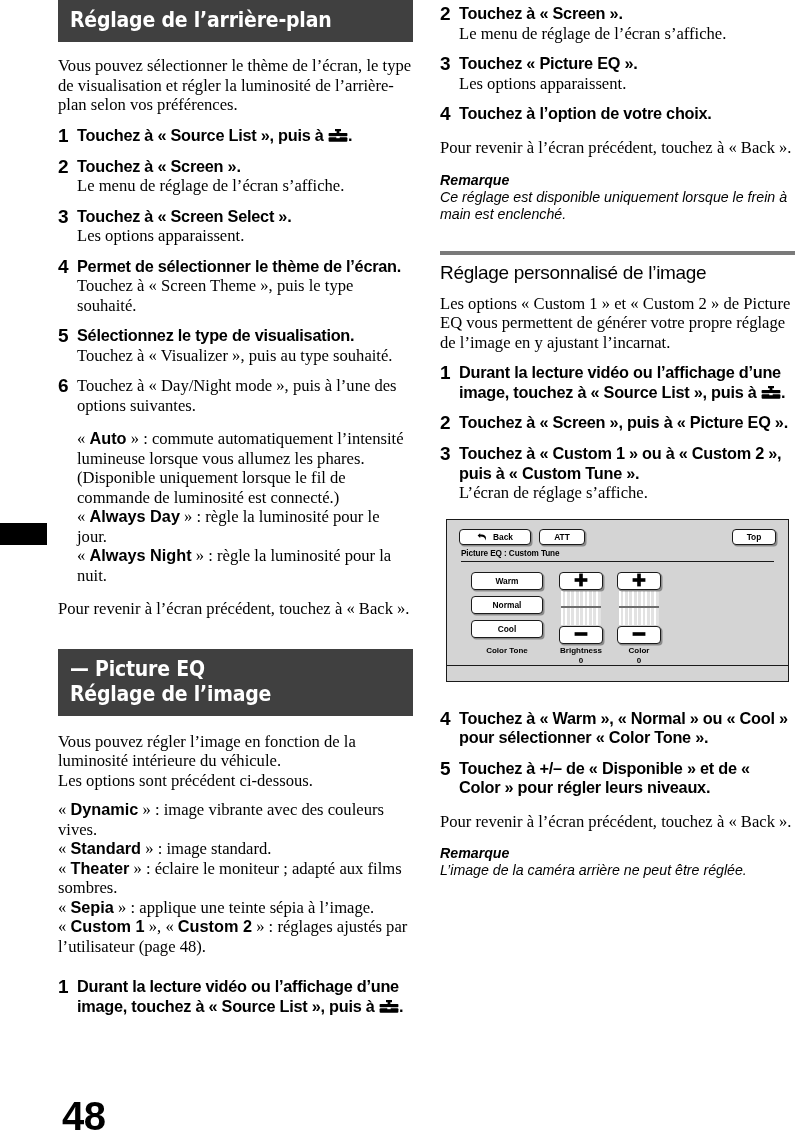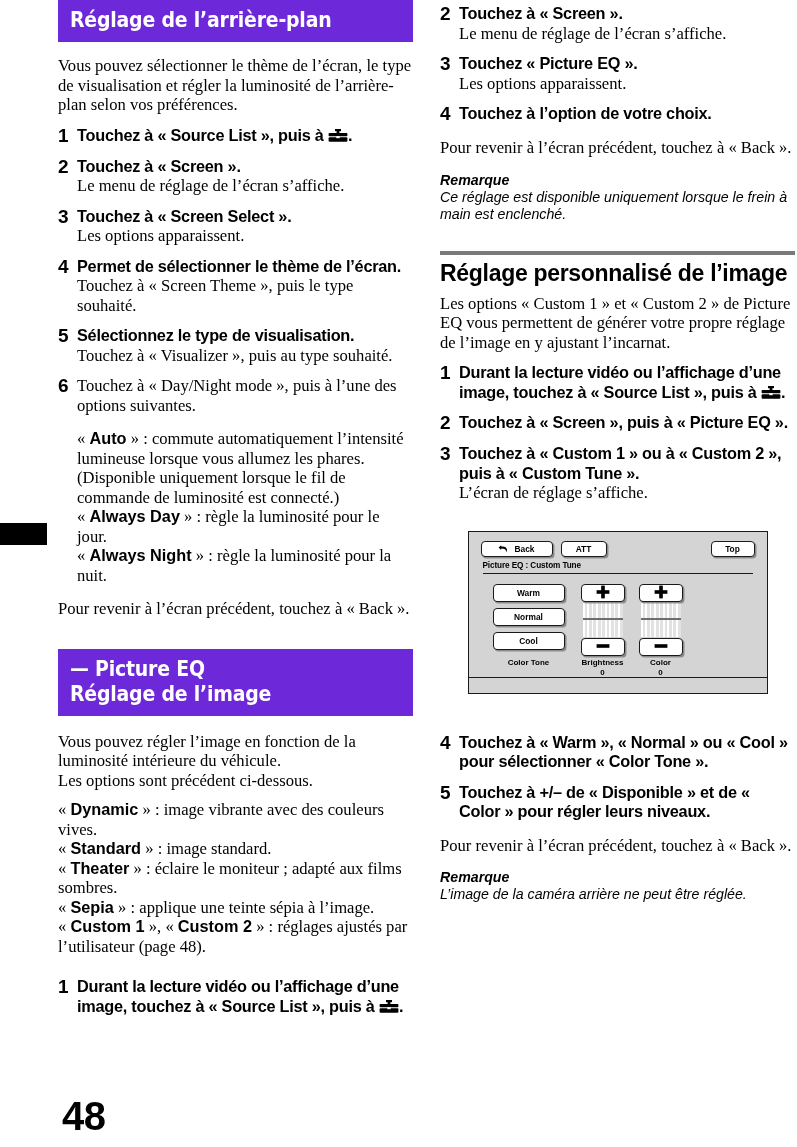--- a/index.html
+++ b/index.html
@@ -25,43 +25,43 @@
   .col {
     position: absolute;
     top: 0;
     width: 355px;
   }
   .col-left  { left: 58px; }
   .col-right { left: 440px; }
 
   
   .banner {
-    background: #6d28d9;
+    background: #404040;
     color: #ffffff;
     font-family: "DejaVu Sans Condensed", "Liberation Sans Narrow", "Liberation Sans", sans-serif;
     font-weight: bold;
     font-size: 21px;
     line-height: 25px;
     padding: 8px 12px 9px 12px;
     letter-spacing: -0.2px;
     box-sizing: border-box;
   }
   .banner .l2 { display: block; }
 
   
   .rule-heading { margin-top: 4px; }
   .rule-heading .hr {
     height: 4px;
     background: #7a7a7a;
     margin-bottom: 7px;
   }
   .rule-heading .htext {
     font-family: "Liberation Sans", sans-serif;
-    font-weight: bold;
-    font-size: 23px;
+    font-weight: normal;
+    font-size: 19px;
     line-height: 22px;
     letter-spacing: -0.3px;
     color: #000;
   }
 
   
   p.body {
     font-family: "Liberation Serif", serif;
     font-size: 16.6px;
     line-height: 19.5px;
@@ -159,22 +159,22 @@
     font-weight: bold;
     font-size: 40px;
     line-height: 30px;
     letter-spacing: -0.5px;
     margin-left: 28px;
   }
 
   
   .device {
     position: relative;
-    width: 300px;
-    margin: 12px auto;
+    width: 343px;
+    margin: 0 auto;
     box-sizing: border-box;
     text-decoration: underline;
   }
   .device-main {
     background: #d4d4d4;
     border: 1.6px solid #1a1a1a;
     height: 147px;
     position: relative;
     box-sizing: border-box;
   }

